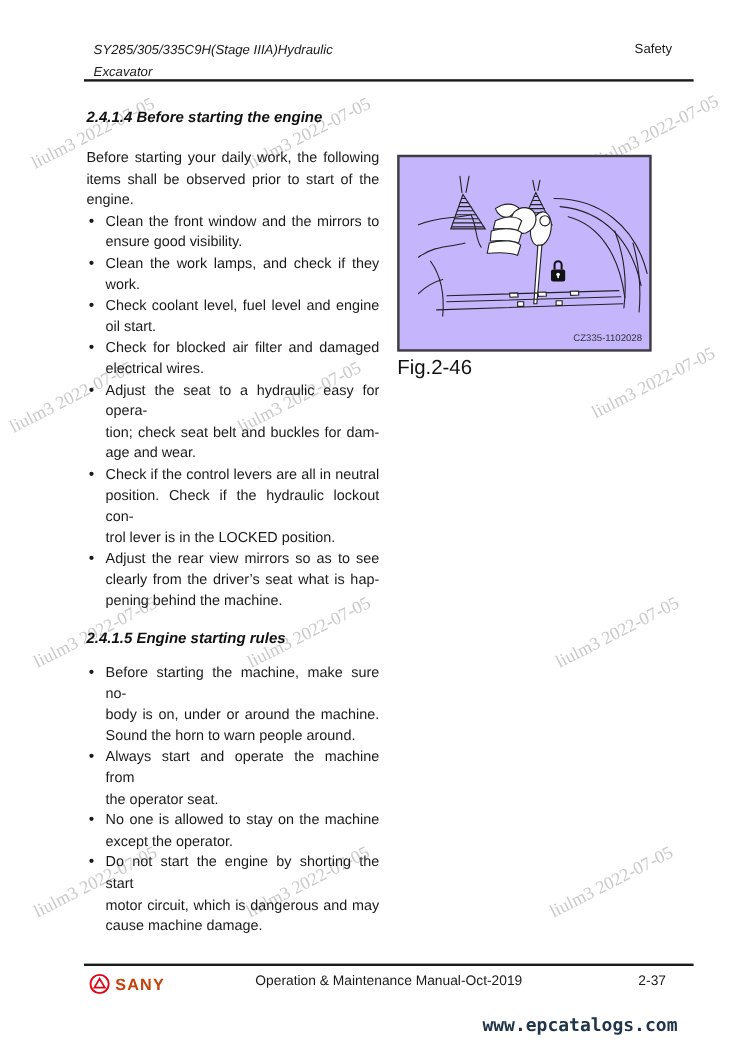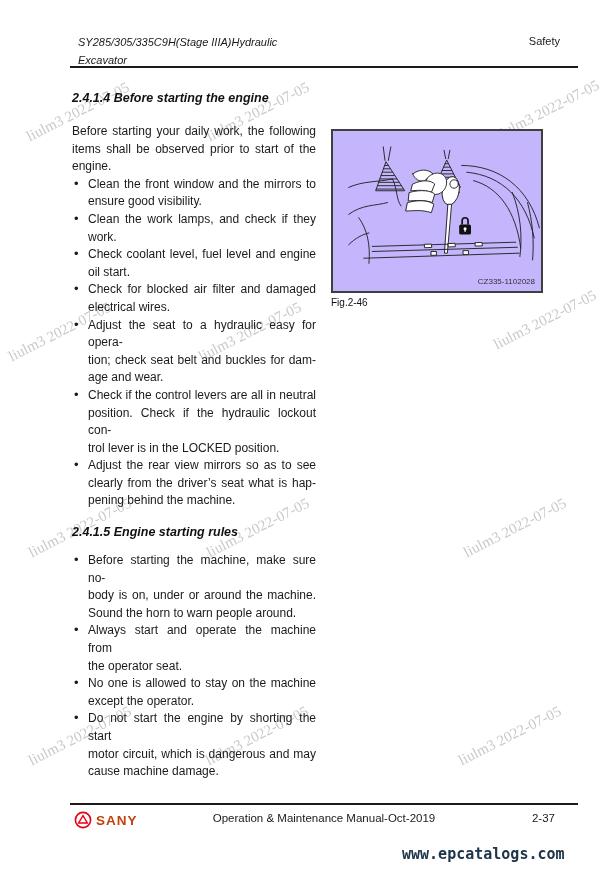--- a/index.html
+++ b/index.html
@@ -31,21 +31,21 @@
   ul.blist{list-style:none;margin:0;padding:0;}
   ul.blist li{position:relative;padding-left:16px;}
   ul.blist .marker{position:absolute;left:2px;top:-1px;font-size:13px;}
   
   .figure-box{
     position:absolute;left:331px;top:129px;width:212px;height:164px;
     border:2px solid #3f3f3f;background:#c4b5fd;box-sizing:border-box;padding-left:14px;
   }
   .figure-box svg{display:block;width:100%;height:100%;}
   .part-code{position:absolute;right:6px;bottom:5px;font-size:8px;color:#333;letter-spacing:0;}
-  .fig-caption{position:absolute;left:331px;top:297px;font-size:10px;color:#111;}
+  .fig-caption{position:absolute;left:331px;top:297px;font-size:17px;color:#111;}
   
   .footer-row{position:absolute;left:70px;top:810px;width:508px;height:20px;}
   .brand{position:absolute;left:4px;top:1px;display:flex;align-items:center;}
   .brand-name{font-weight:bold;font-size:13.5px;letter-spacing:1px;margin-left:4px;}
   .footer-center{position:absolute;left:0;right:0;top:2px;text-align:center;font-size:11.5px;}
   .page-num{position:absolute;right:23px;top:2px;font-size:11.5px;}
   .site-url{
     position:absolute;left:402px;top:845px;
     font-family:"DejaVu Sans Mono","Liberation Mono",monospace;
     font-weight:bold;font-size:15px;color:#20354a;

